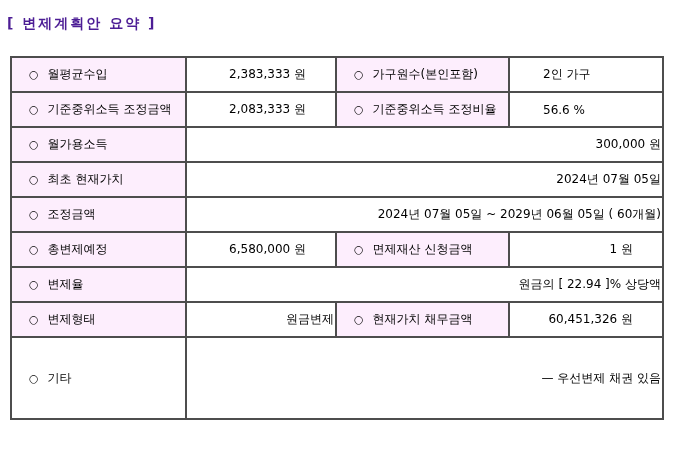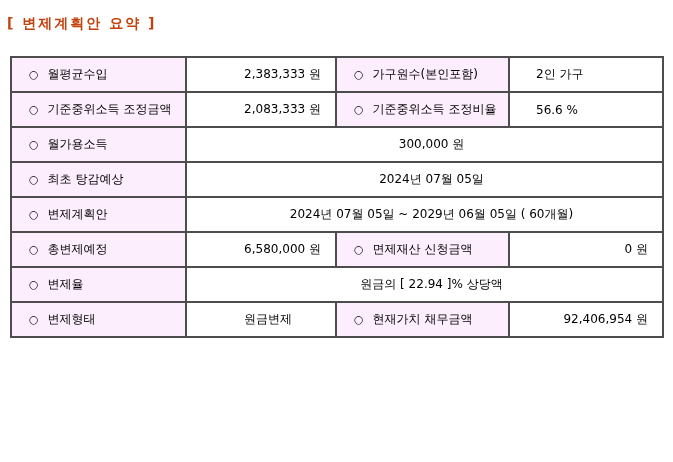--- a/index.html
+++ b/index.html
@@ -3,44 +3,44 @@
 <meta charset="utf-8">
 <style>
   html,body{margin:0;padding:0;}
   body{
     width:673px;height:462px;background:#ffffff;
     font-family:"DejaVu Sans","Liberation Sans",sans-serif;
     font-size:12px;color:#000000;
   }
   .title{
     margin:15px 0 0 7px;
-    font-size:14px;font-weight:bold;color:#c2410c;
+    font-size:14px;font-weight:bold;color:#4c1d95;
     letter-spacing:2px;
   }
   table.summary{
     border-collapse:collapse;table-layout:fixed;
     margin:23px 0 0 10px;width:652px;
     border:2px solid #4d4d4d;
   }
   col.c-lbl1{width:175px;}
   col.c-val1{width:150px;}
   col.c-lbl2{width:173px;}
   col.c-val2{width:154px;}
   td{
     border:2px solid #4d4d4d;
     height:31px;overflow:hidden;white-space:nowrap;
     vertical-align:middle;
   }
   td.lbl{background:#fdeefd;padding-left:17px;}
   td.lbl.plain{background:#ffffff;}
   .bullet{display:inline-block;margin-right:9px;font-size:11px;}
   td.val{background:#ffffff;}
-  td.val.num{text-align:right;padding-right:14px;}
-  td.val.txt{text-align:center;padding-left:15px;}
-  td.val.txt-pad{text-align:left;padding-left:26px;}
+  td.val.num{text-align:right;padding-right:29px;}
+  td.val.txt{text-align:right;padding-left:15px;}
+  td.val.txt-pad{text-align:left;padding-left:33px;}
   tr.tall td{height:78px;}
 </style>
 </head>
 <body>
 
 <div>
   <div class="title">[ 변제계획안 요약 ]</div>
 
   <table class="summary">
     <colgroup>
@@ -75,58 +75,64 @@
 
       <tr>
         <td class="lbl">
           <span class="bullet">○</span><span>월가용소득</span>
         </td>
         <td class="val txt" colspan="3">300,000 원</td>
       </tr>
 
       <tr>
         <td class="lbl">
-          <span class="bullet">○</span><span>최초 탕감예상</span>
+          <span class="bullet">○</span><span>최초 현재가치</span>
         </td>
         <td class="val txt" colspan="3">2024년 07월 05일</td>
       </tr>
 
       <tr>
         <td class="lbl">
-          <span class="bullet">○</span><span>변제계획안</span>
+          <span class="bullet">○</span><span>조정금액</span>
         </td>
         <td class="val txt" colspan="3">2024년 07월 05일 ~ 2029년 06월 05일 ( 60개월)</td>
       </tr>
 
 
       <tr>
         <td class="lbl">
           <span class="bullet">○</span><span>총변제예정</span>
         </td>
         <td class="val num">6,580,000 원</td>
         <td class="lbl">
           <span class="bullet">○</span><span>면제재산 신청금액</span>
         </td>
-        <td class="val num">0 원</td>
+        <td class="val num">1 원</td>
       </tr>
 
       <tr>
         <td class="lbl">
           <span class="bullet">○</span><span>변제율</span>
         </td>
         <td class="val txt" colspan="3">원금의 [ 22.94 ]% 상당액</td>
       </tr>
 
       <tr>
         <td class="lbl">
           <span class="bullet">○</span><span>변제형태</span>
         </td>
         <td class="val txt">원금변제</td>
         <td class="lbl">
           <span class="bullet">○</span><span>현재가치 채무금액</span>
         </td>
-        <td class="val num">92,406,954 원</td>
+        <td class="val num">60,451,326 원</td>
       </tr>
 
+      <tr class="tall">
+        <td class="lbl plain">
+          <span class="bullet">○</span><span>기타</span>
+        </td>
+        <td class="val txt" colspan="3">— 우선변제 채권 있음</td>
+      </tr>
 
     </tbody>
   </table>
 </div>
 
 </body></html>

